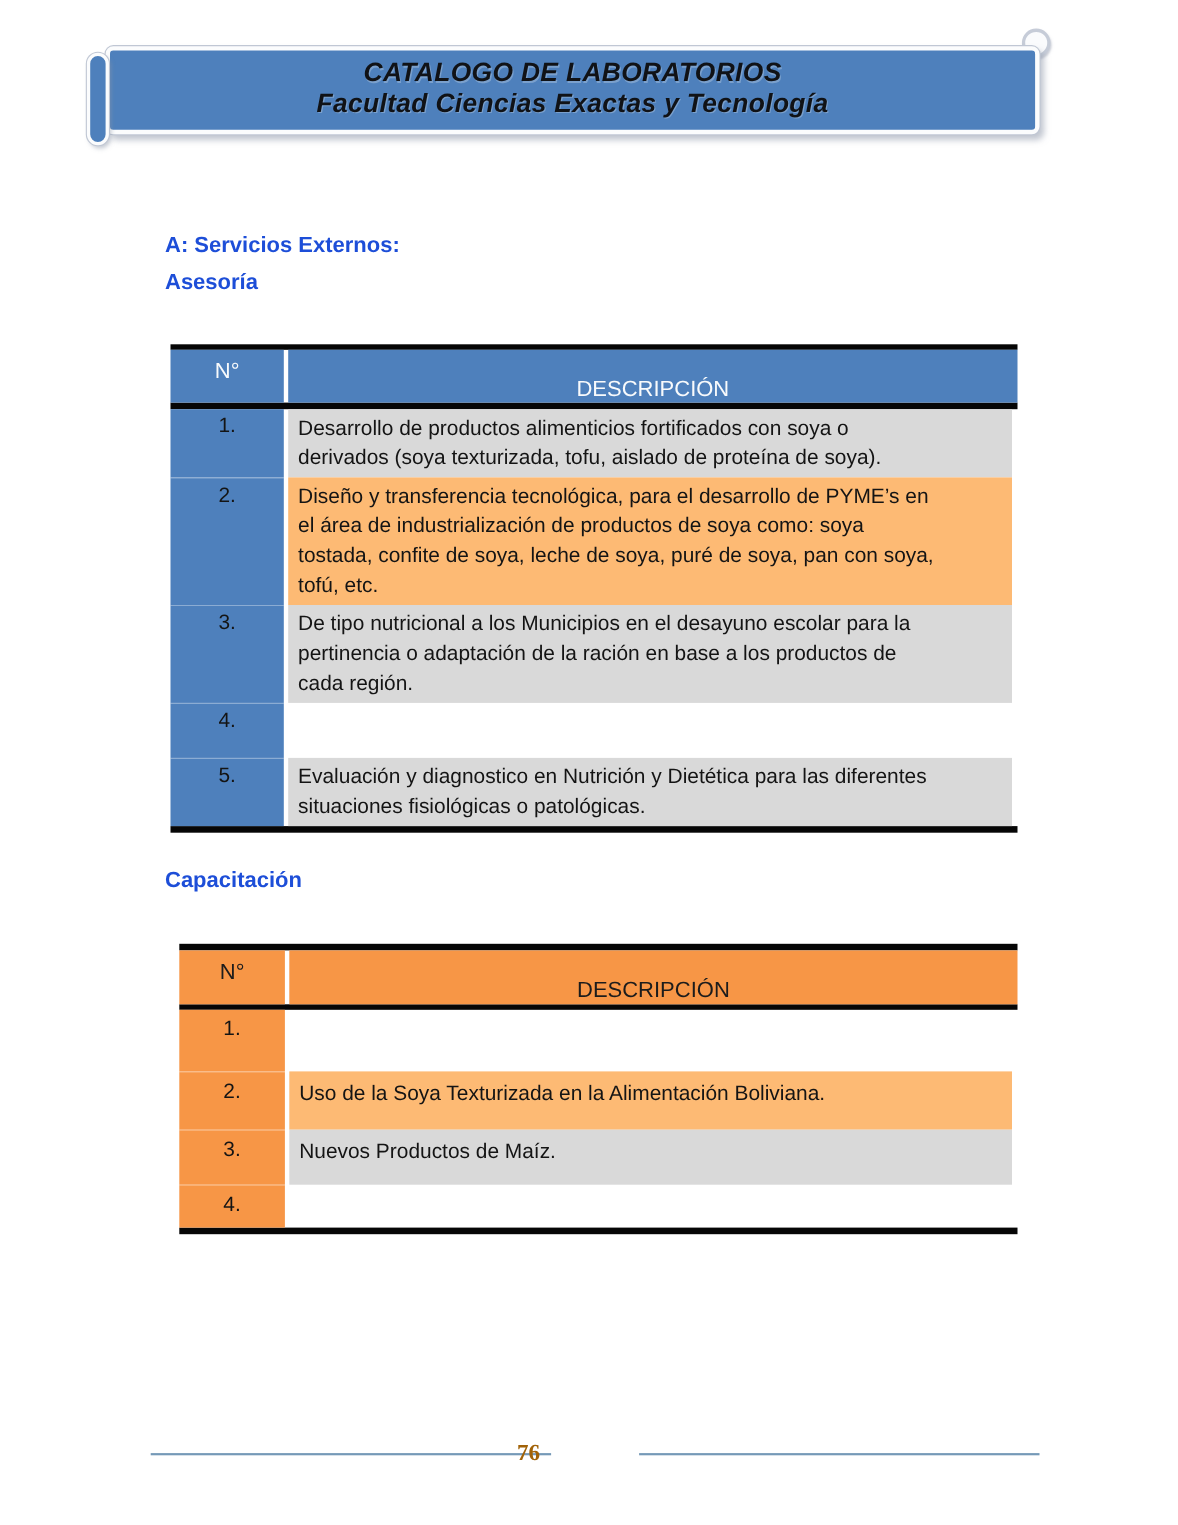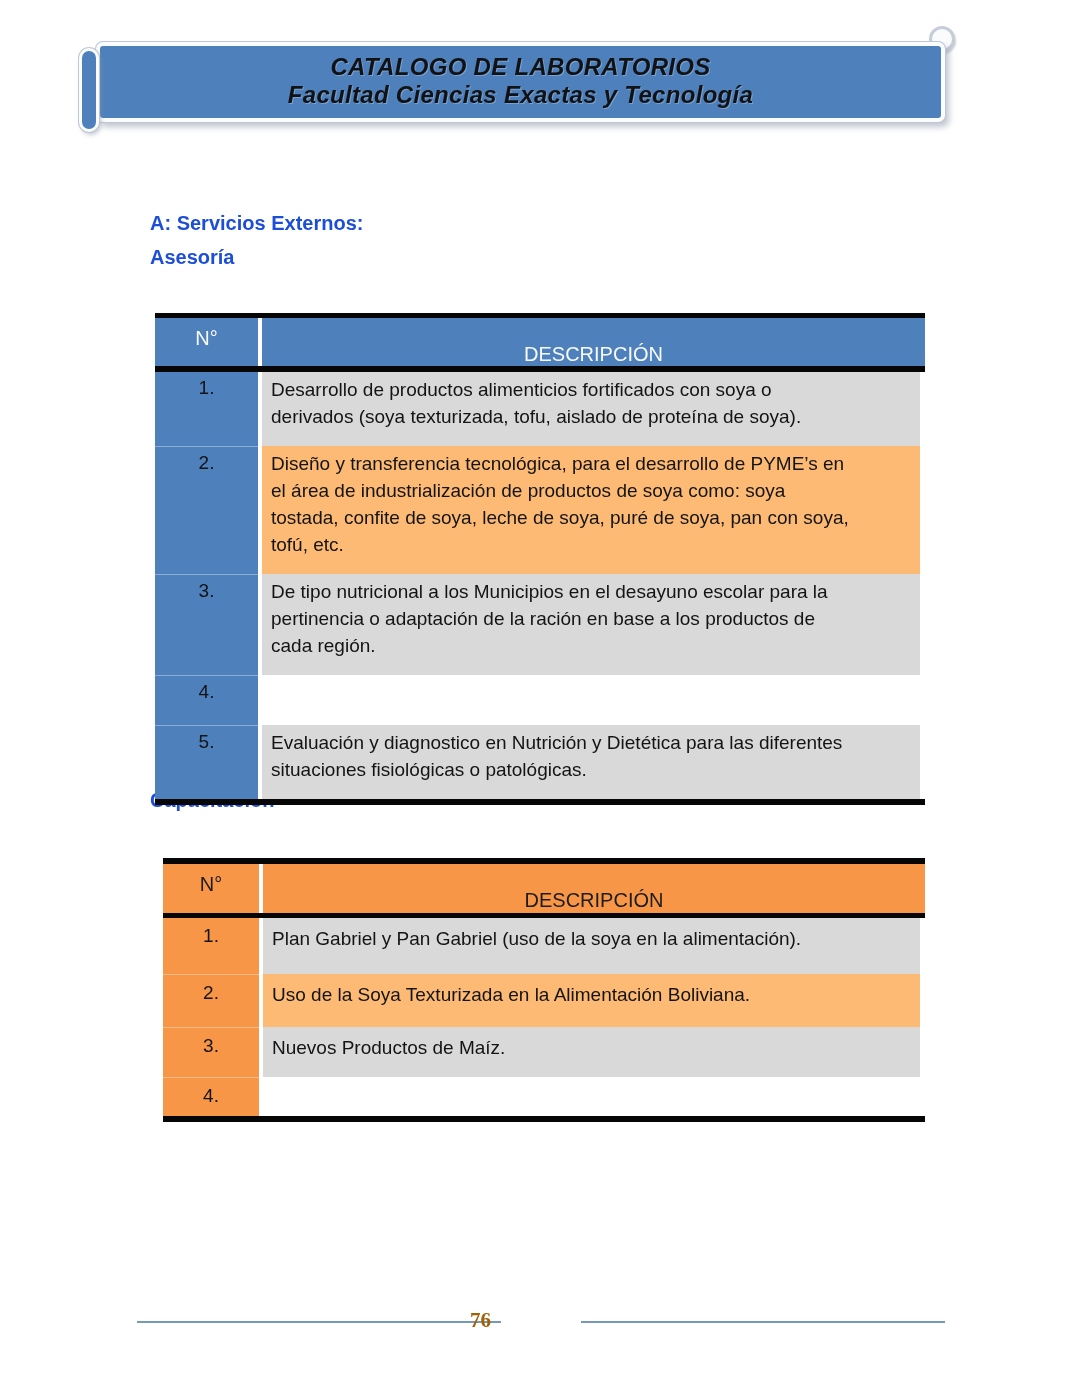--- a/index.html
+++ b/index.html
@@ -53,21 +53,21 @@
 
   .trow { display: flex; }
   .td-num {
     width: 103px; text-align: center; padding-top: 5px;
     font-size: 19px; color: #141414;
   }
   .table1 .td-num { background: #4e80bc; }
   .table2 .td-num { background: #f79646; width: 96px; padding-top: 7px; }
   .trow + .trow .td-num { border-top: 1px solid rgba(255,255,255,.35); }
   .td-desc {
-    flex: 1; margin: 0 5px 0 4px; padding: 4px 4px 16px 9px;
+    flex: 1; margin: 0 5px 0 4px; padding: 4px 4px 4px 9px;
     font-size: 19px; line-height: 27px; color: #141414; white-space: pre-line;
   }
   .table2 .td-desc { padding-top: 7px; }
   .bg-gray  { background: #d9d9d9; }
   .bg-white { background: #fdba74; }
 
   .t1r1 { min-height: 58px; }
   .t1r2 { min-height: 107px; }
   .t1r3 { min-height: 80px; }
   .t1r4 { min-height: 50px; }
@@ -135,21 +135,20 @@
     </div>
   </div>
 
   <div class="svc-table table2">
     <div class="thead">
       <div class="th-num">N°</div>
       <div class="th-desc">DESCRIPCIÓN</div>
     </div>
     <div class="trow t2r1">
       <div class="td-num">1.</div>
-      <div class="td-desc bg-gray">Plan Gabriel y Pan Gabriel (uso de la soya en la alimentación).</div>
     </div>
     <div class="trow t2r2">
       <div class="td-num">2.</div>
       <div class="td-desc bg-white">Uso de la Soya Texturizada en la Alimentación Boliviana.</div>
     </div>
     <div class="trow t2r3">
       <div class="td-num">3.</div>
       <div class="td-desc bg-gray">Nuevos Productos de Maíz.</div>
     </div>
     <div class="trow t2r4">

